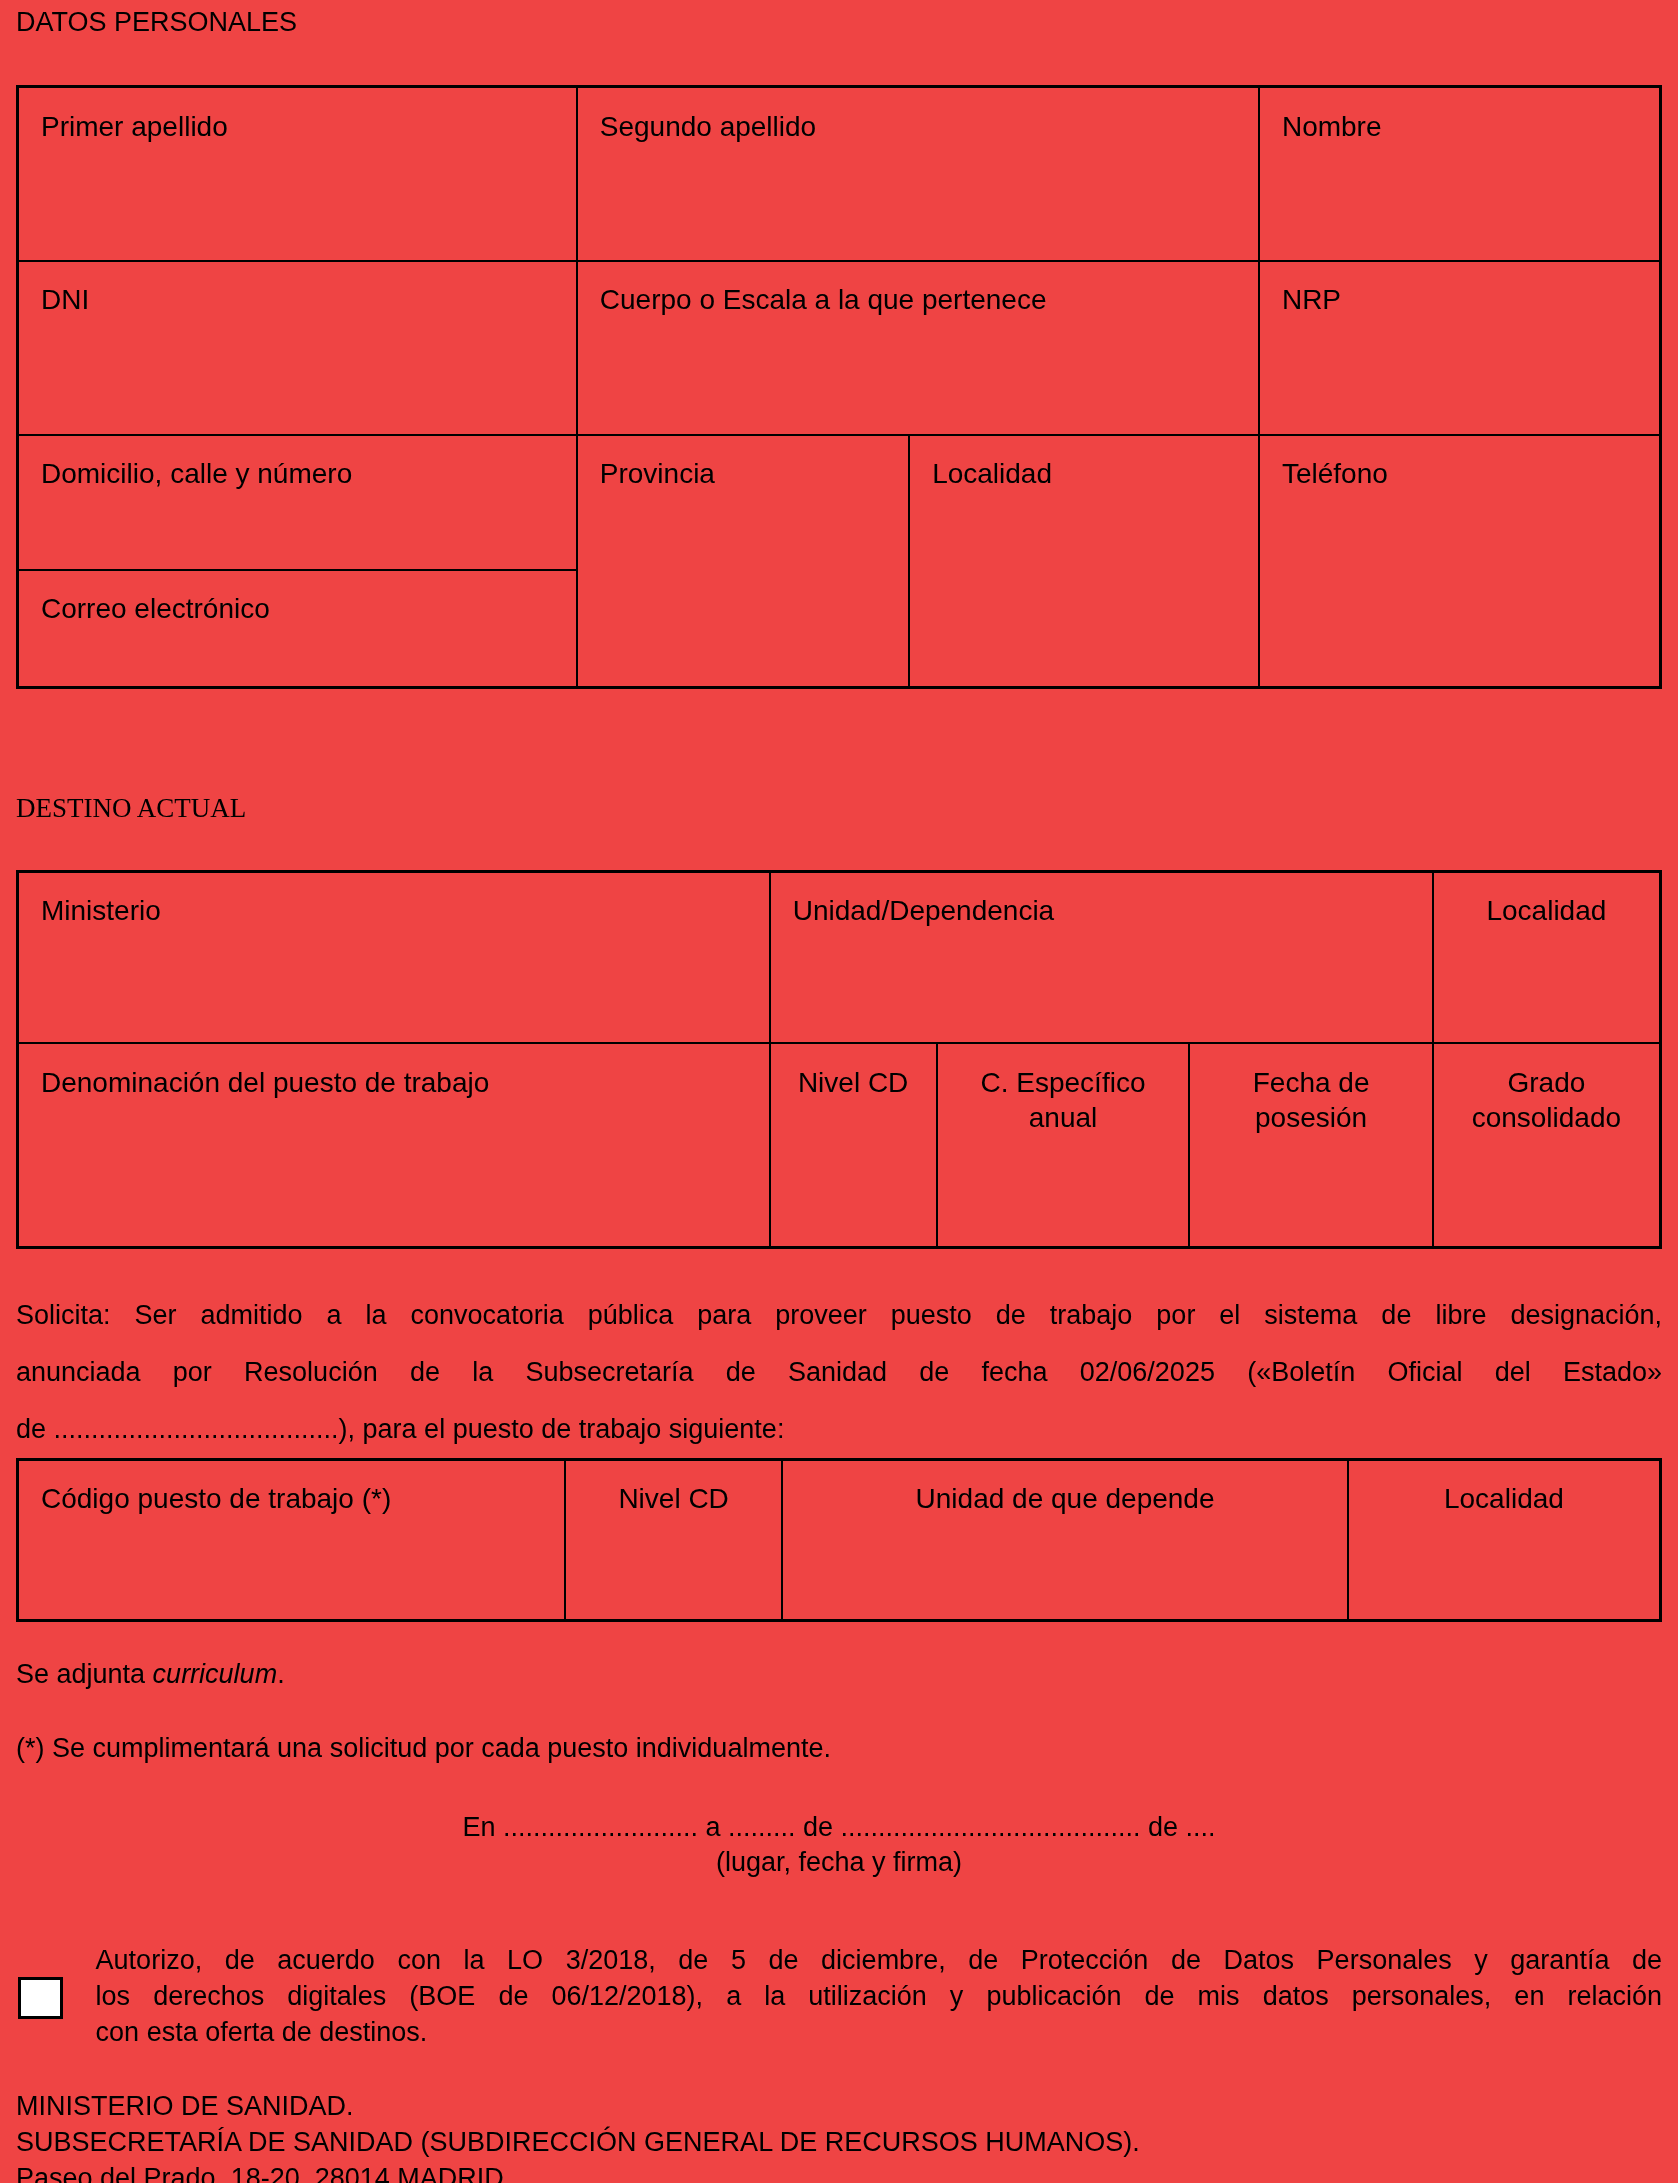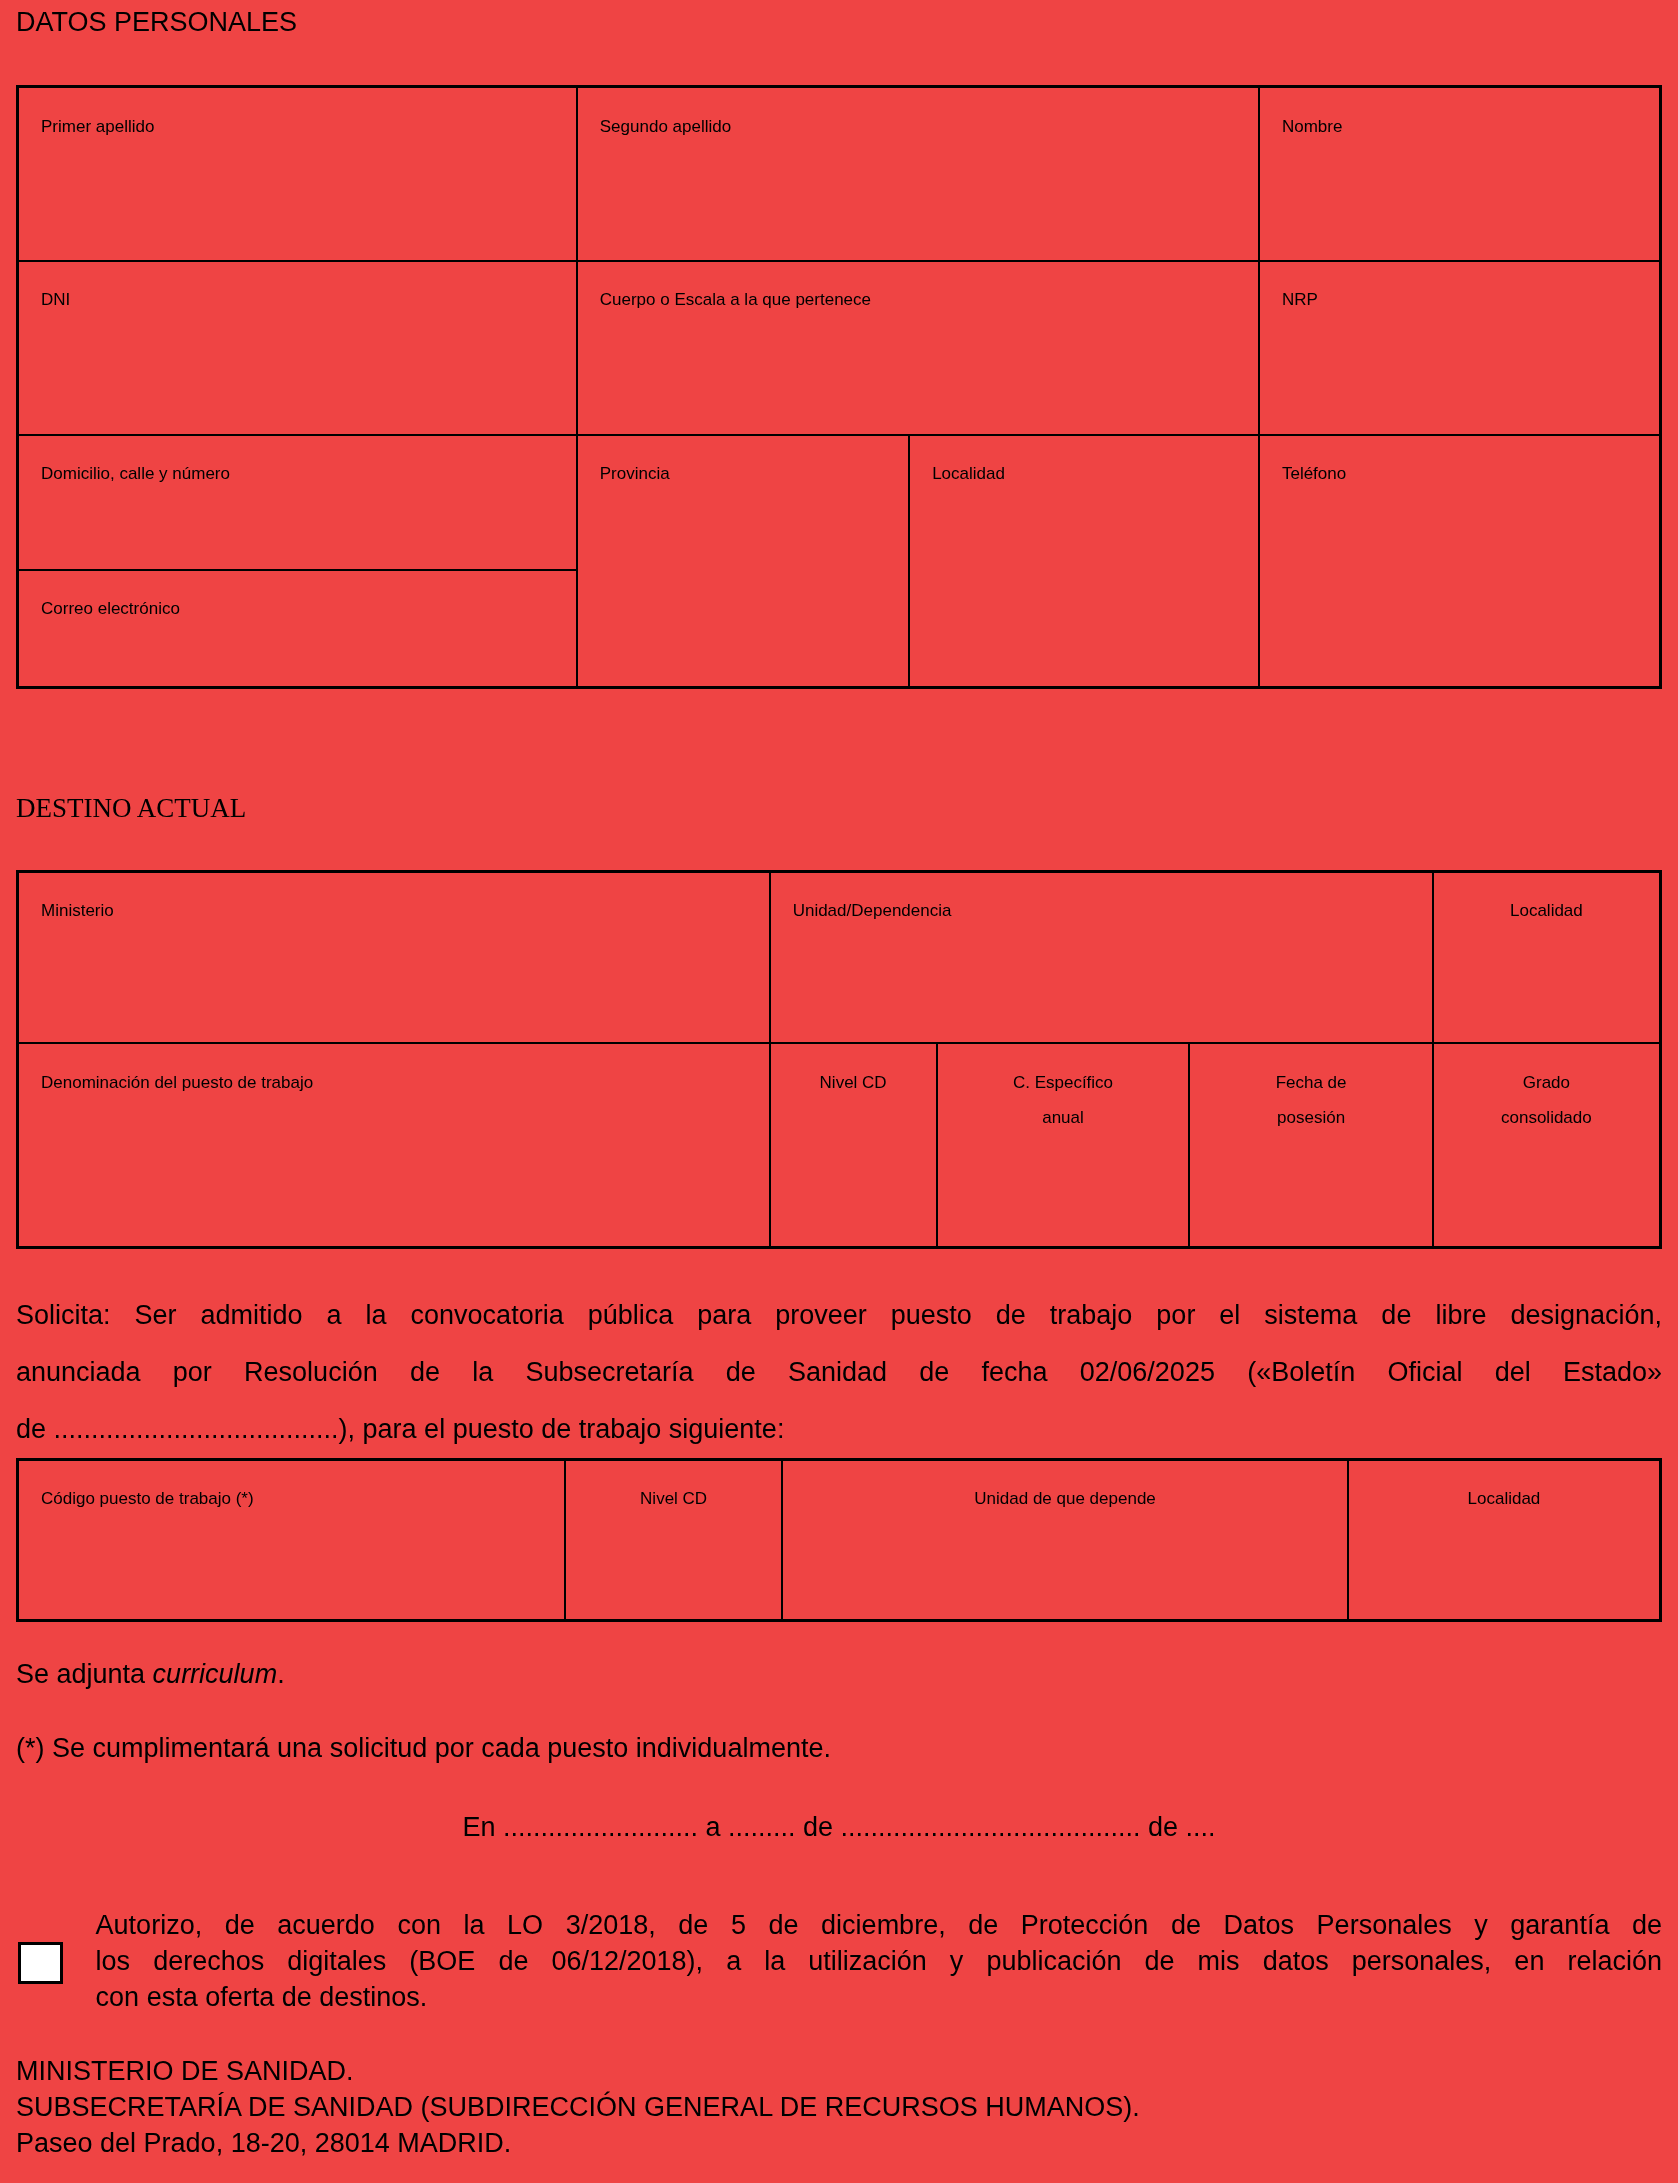--- a/index.html
+++ b/index.html
@@ -30,21 +30,21 @@
     table-layout: fixed;
   }
   .t1 { margin-top: 47px; }
   .t2 { margin-top: 46px; }
   .t3 { margin-top: 0; }
   table { border: 3.2px solid #000; }
   td {
     border: 2.4px solid #000;
     vertical-align: top;
     padding: 20.5px 22px;
-    font-size: 17px;
+    font-size: 28px;
     line-height: 35px;
     overflow: hidden;
   }
   td.center { text-align: center; padding-left: 4.7px; padding-right: 4.7px; }
 
   .t1 .r1 { height: 174px; }
   .t1 .r2 { height: 174px; }
   .t1 .r3 { height: 135px; }
   .t1 .r4 { height: 118px; }
   .t2 .r1 { height: 172px; }
@@ -161,20 +161,21 @@
       <td class="center"><span>Localidad</span></td>
     </tr>
   </tbody>
     </table>
 
   <p class="para adjunta"><span>Se adjunta </span><span class="it">curriculum</span><span>.</span></p>
 
   <p class="para footnote">(*) Se cumplimentará una solicitud por cada puesto individualmente.</p>
 
   <div class="sign-line">En .......................... a ......... de ........................................ de ....</div>
+  <div class="sign-caption">(lugar, fecha y firma)</div>
 
   <div class="auth">
     <div class="auth-checkbox"></div>
     <div class="auth-text">
       <div class="jline">Autorizo, de acuerdo con la LO 3/2018, de 5 de diciembre, de Protección de Datos Personales y garantía de</div>
       <div class="jline">los derechos digitales (BOE de 06/12/2018), a la utilización y publicación de mis datos personales, en relación</div>
       <div class="lline">con esta oferta de destinos.</div>
     </div>
   </div>
 

